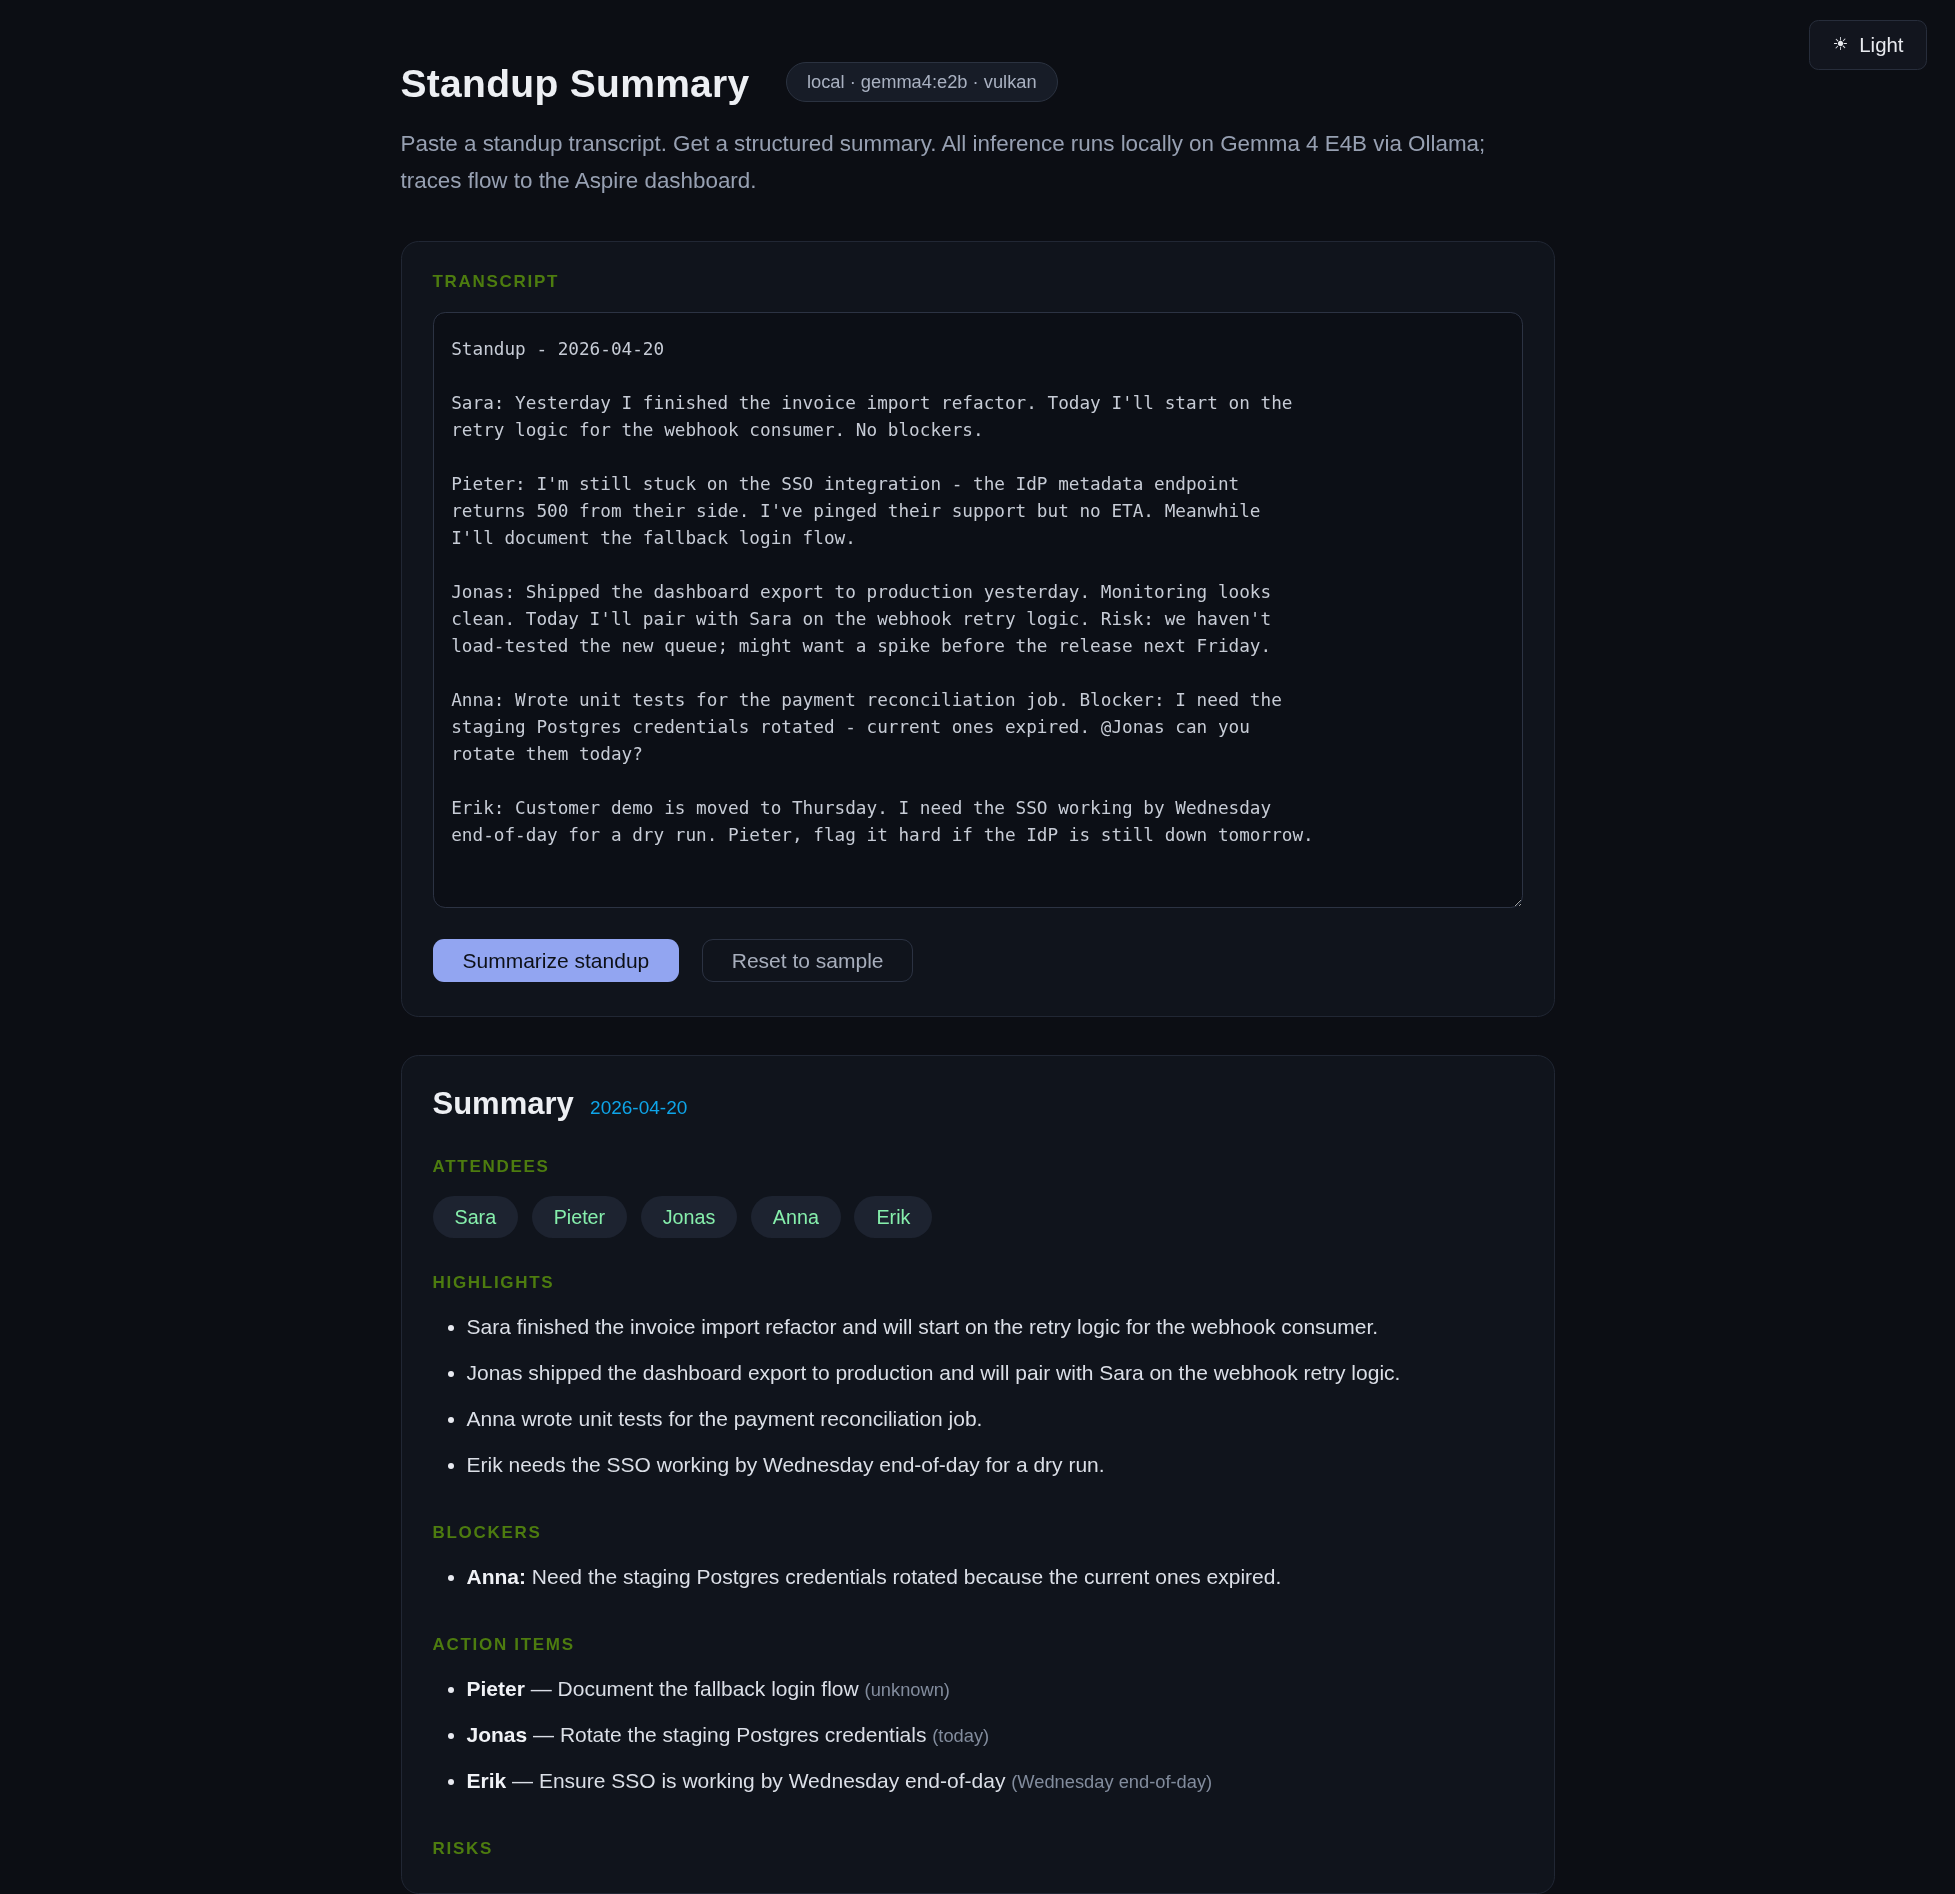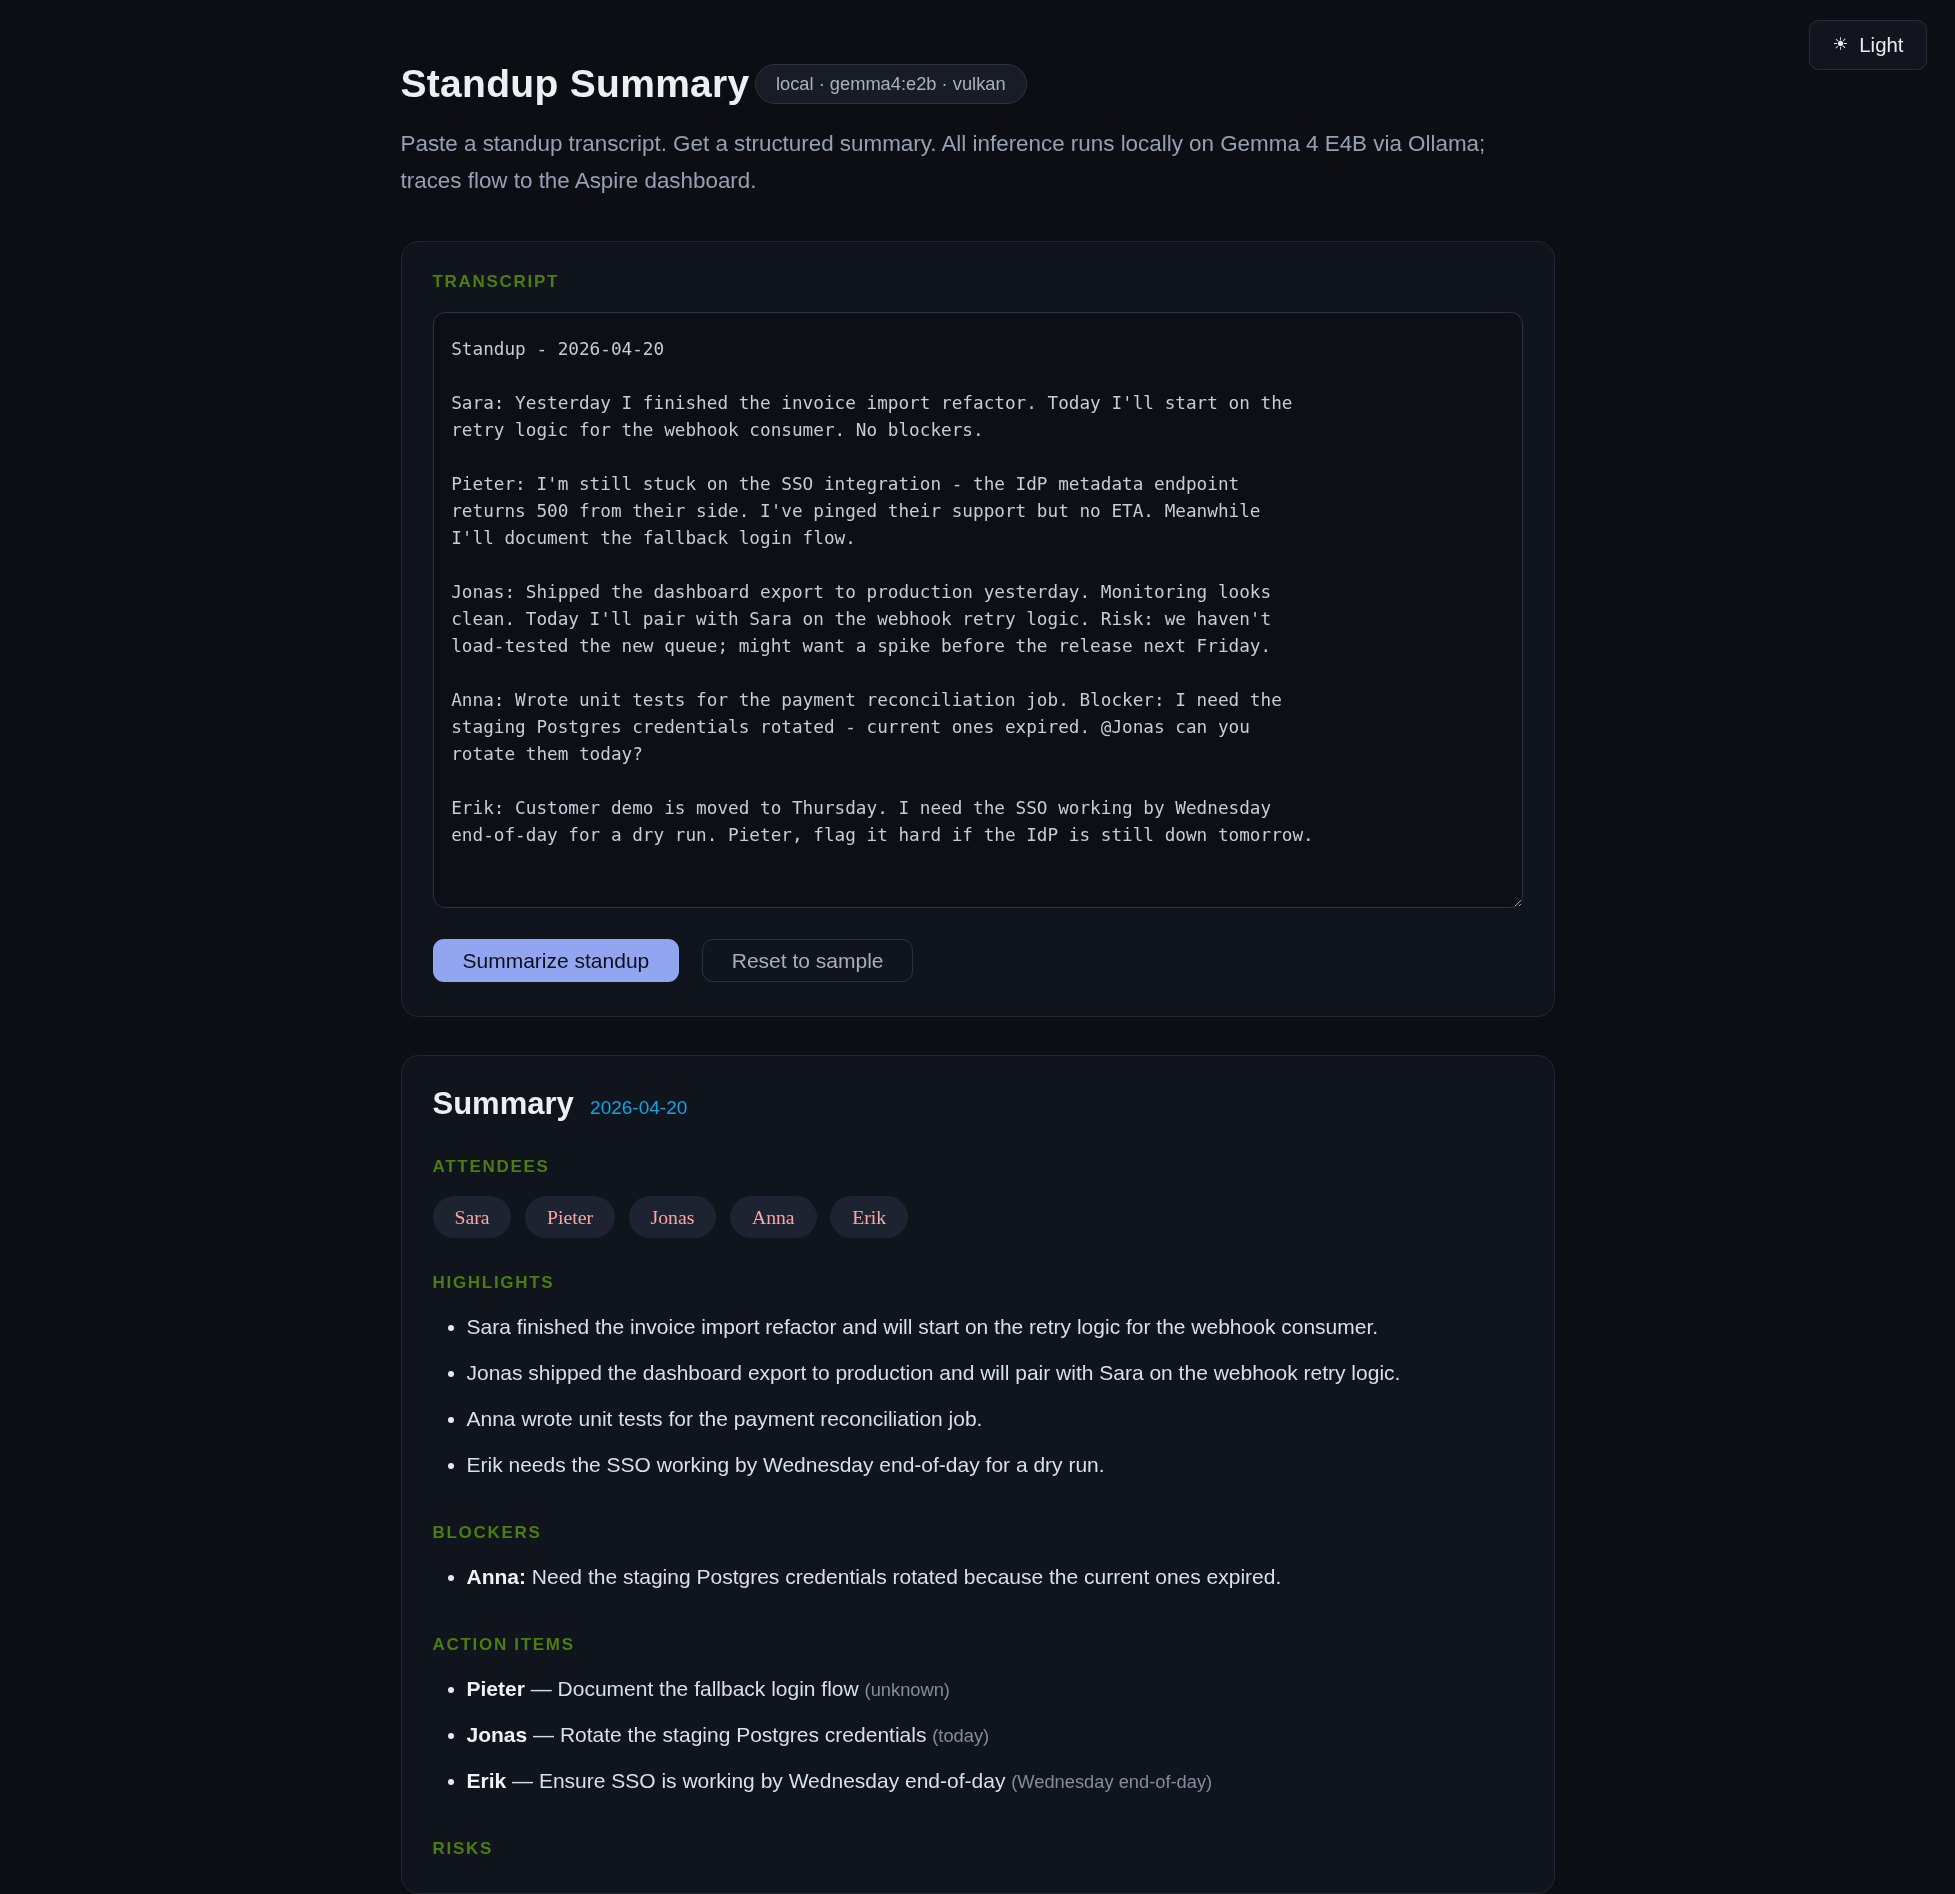--- a/index.html
+++ b/index.html
@@ -23,21 +23,21 @@
     padding: 12.2px 22px;
     font-size: 20.4px;
     color: #e8eaef;
     cursor: pointer;
   }
   .theme-toggle .sun { font-size: 17.7px; line-height: 1; }
 
   .container { width: 1154px; margin: 0 auto; padding-top: 62px; }
 
   
-  .title-row { display: flex; align-items: center; gap: 5px; }
+  .title-row { display: flex; align-items: flex-start; gap: 36px; }
   .app-title { font-size: 39px; font-weight: 700; color: #edeff3; letter-spacing: 0.3px; }
   .model-badge {
     display: inline-block;
     background: #171c27;
     border: 1.4px solid #2b3240;
     border-radius: 678px;
     padding: 8.1px 20.4px;
     font-size: 18.3px;
     color: #a9b1c1;
     white-space: nowrap;
@@ -113,22 +113,21 @@
   .summary-title { font-size: 31px; font-weight: 700; color: #edeff3; }
   .summary-date { font-size: 19px; color: #0ea5e9; }
 
   .summary-section { margin-top: 35px; }
   .chips { display: flex; gap: 13.6px; margin-top: 19px; }
   .chip {
     background: #1d2330;
     border-radius: 678px;
     padding: 9.5px 22px;
     font-size: 19.7px;
-    color: #fca5a5;
-    font-family: Liberation Serif, serif;
+    color: #86efac;
   }
 
   ul.summary-list { margin-top: 11px; padding-left: 34px; list-style: disc; }
   ul.summary-list li {
     font-size: 21px;
     color: #dbdfe7;
     padding: 8.8px 0;
     line-height: 1.35;
   }
   ul.summary-list li::marker { color: #e8eaf0; }

